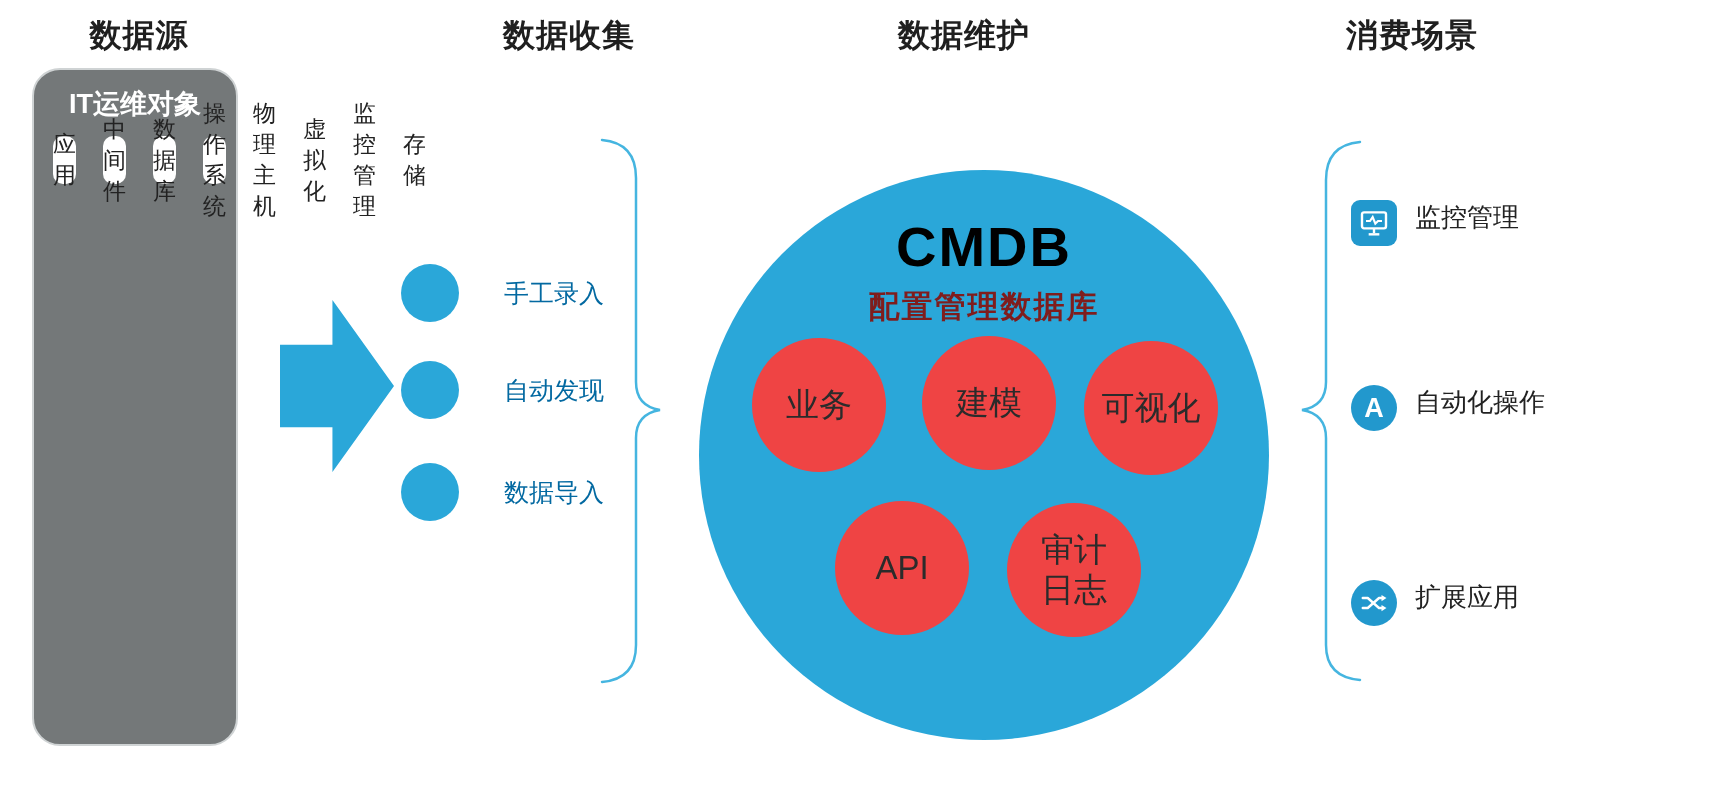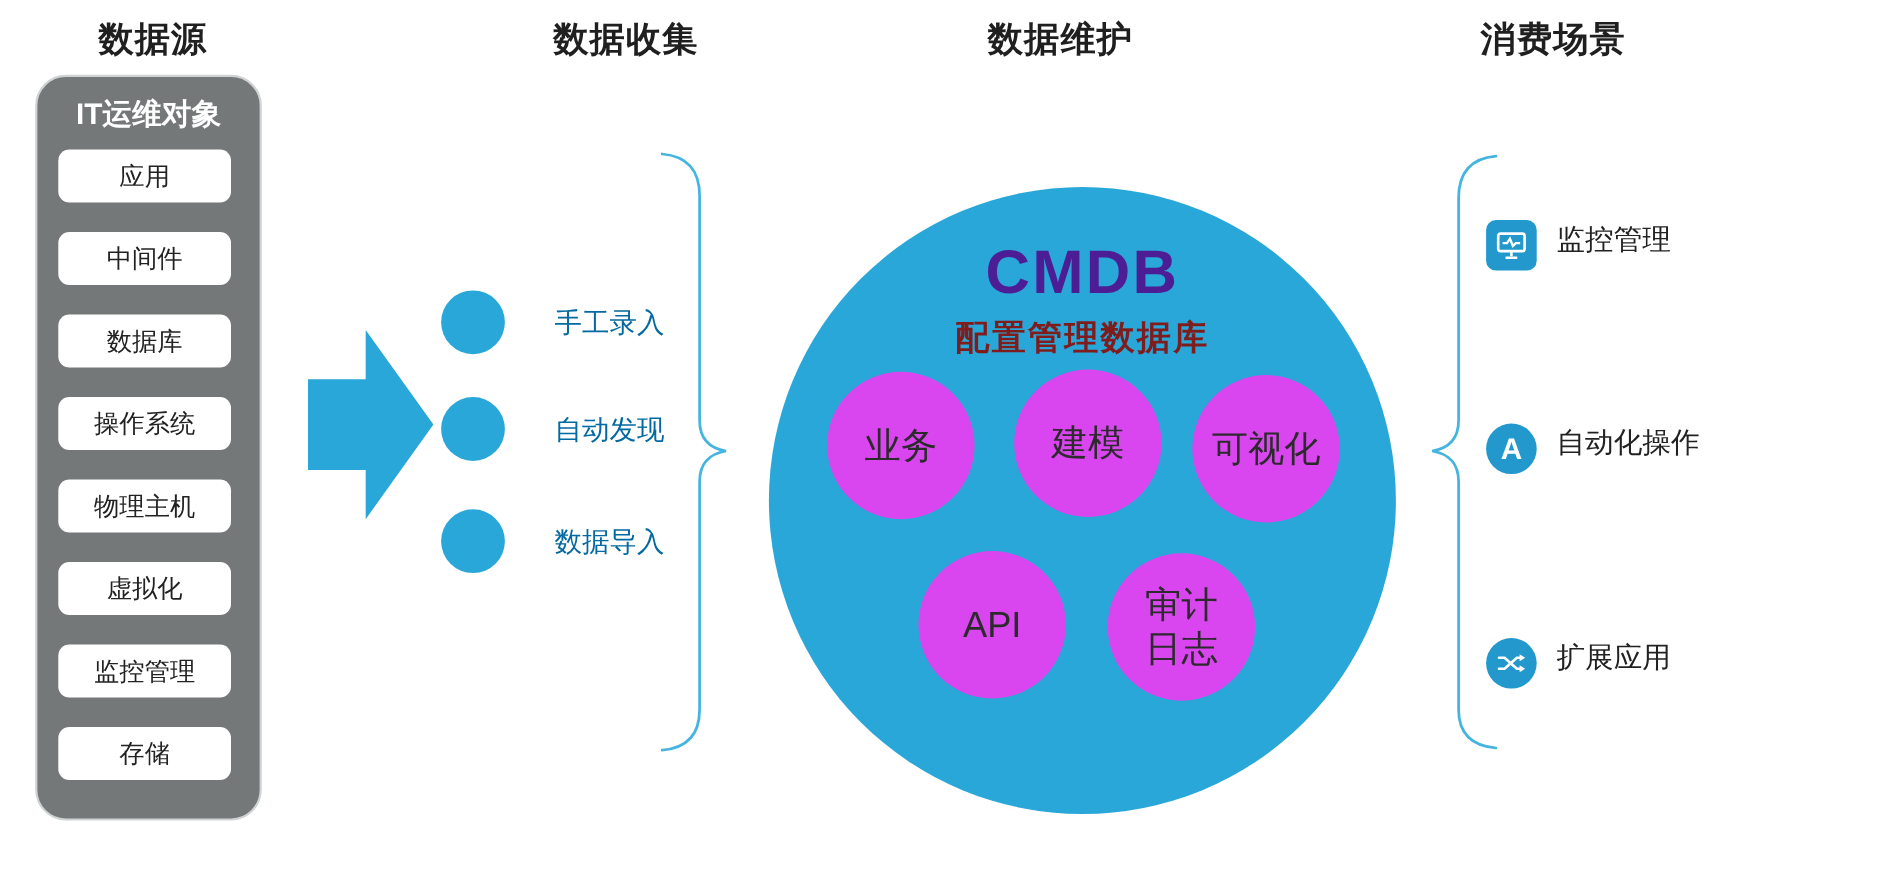--- a/index.html
+++ b/index.html
@@ -10,45 +10,45 @@
   .col-header { position:absolute; top:14px; font-size:32px; font-weight:bold; color:#1f1f1f; text-align:center; letter-spacing:1px; }
   #hdr1 { left:30px;  width:170px; }
   #hdr2 { left:460px; width:170px; }
   #hdr3 { left:855px; width:170px; }
   #hdr4 { left:1303px; width:170px; }
 
   
   .source-panel { position:absolute; left:8px; top:68px; width:206px; height:678px;
                   background:#747879; border:2px solid #cfd3d4; border-radius:28px; }
   .source-title { margin-top:16px; text-align:center; color:#ffffff; font-weight:bold; font-size:27px; }
-  .source-items { display:flex; flex-direction:column; gap:27px; padding:14px 26px 0 19px; }
+  .source-items { display:flex; flex-direction:row; gap:27px; padding:14px 26px 0 19px; }
   .source-item { height:48px; background:#ffffff; border-radius:10px; display:flex;
                  align-items:center; justify-content:center; font-size:23px; color:#222222; }
 
   
   .big-arrow { position:absolute; left:256px; top:300px; width:114px; height:172px; background:#2aa7d9;
                clip-path:polygon(0 26%, 46% 26%, 46% 0, 100% 50%, 46% 100%, 46% 74%, 0 74%); }
 
   
   .collect-row { position:absolute; left:377px; display:flex; align-items:center; gap:45px; height:58px; }
   #collect0 { top:264px; } #collect1 { top:361px; } #collect2 { top:463px; }
   .collect-dot { width:58px; height:58px; border-radius:50%; background:#2aa7d9; }
   .collect-label { font-size:25px; color:#0369a1; }
 
   
   .braces { position:absolute; left:0; top:0; width:1713px; height:812px; pointer-events:none; }
 
   
   .cmdb-circle { position:absolute; left:675px; top:170px; width:570px; height:570px;
                  background:#2aa7d9; border-radius:50%; }
-  .cmdb-title { position:absolute; left:0; right:0; top:44px; text-align:center; color:#4c1d95;
+  .cmdb-title { position:absolute; left:0; right:0; top:44px; text-align:center; color:#000000;
                 font-size:56px; font-weight:bold; letter-spacing:2px; }
   .cmdb-subtitle { position:absolute; left:0; right:0; top:116px; text-align:center; color:#7f1d1d;
                    font-size:31px; font-weight:bold; letter-spacing:2px; }
-  .module { position:absolute; width:134px; height:134px; background:#d946ef; border-radius:50%;
+  .module { position:absolute; width:134px; height:134px; background:#ef4444; border-radius:50%;
             display:flex; align-items:center; justify-content:center; text-align:center;
             font-size:33px; color:#2b2b2b; line-height:1.2; }
   #module0 { left:728px;  top:338px; }
   #module1 { left:898px;  top:336px; }
   #module2 { left:1060px; top:341px; }
   #module3 { left:811px;  top:501px; }
   #module4 { left:983px;  top:503px; }
   #module4 .module-label { width:74px; }
 
   

